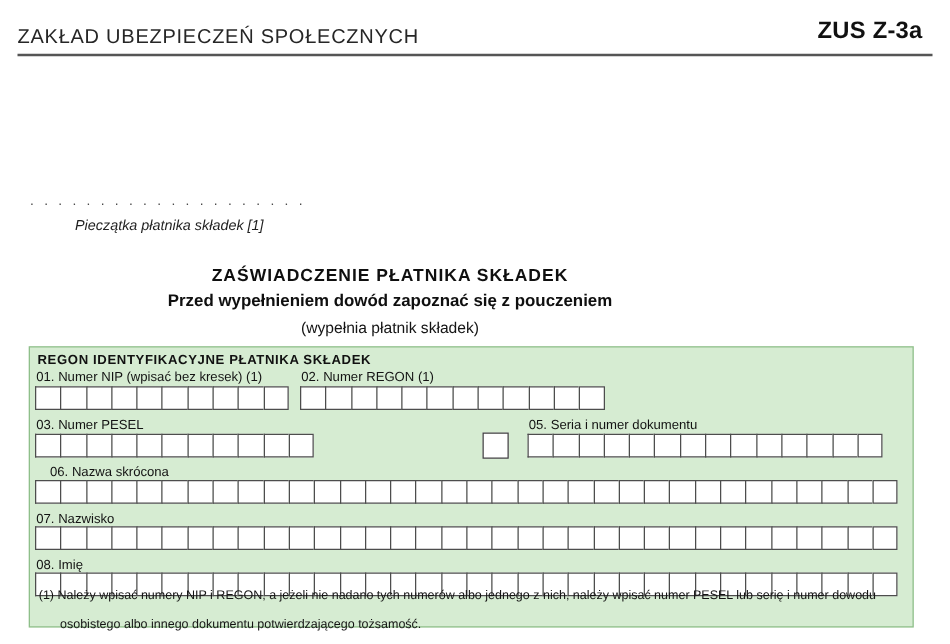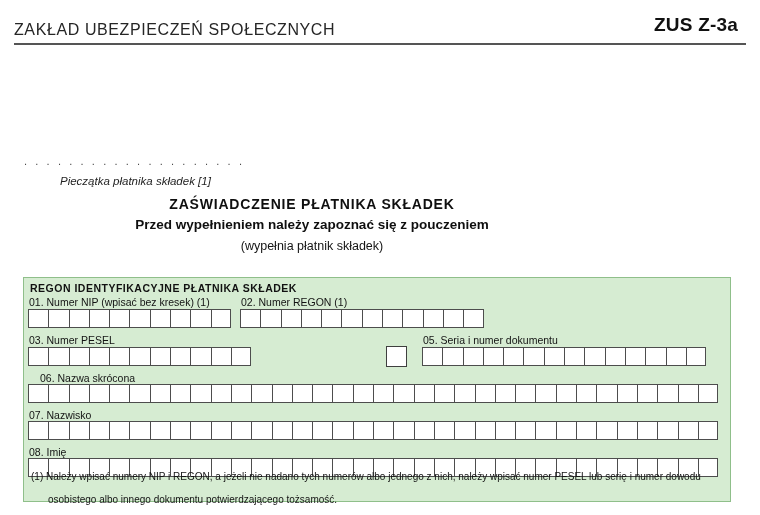--- a/index.html
+++ b/index.html
@@ -74,21 +74,21 @@
     font-size: 11.5px;
     color: #1f1f1f;
     white-space: nowrap;
     font-style: italic;
   }
 
   
   .title-block {
     position: absolute;
     left: 0;
-    top: 196px;
+    top: 212px;
     width: 624px;
     text-align: center;
   }
   .title-main {
     font-size: 14px;
     font-weight: bold;
     letter-spacing: 0.8px;
     color: #0f0f0f;
   }
   .title-sub {
@@ -191,21 +191,21 @@
   <div class="header-rule"></div>
 </div>
 
 <div class="stamp-block">
   <div class="dotted-line">. . . . . . . . . . . . . . . . . . . . . . . . . . . . . . . . . . . . . . . .</div>
   <div class="stamp-caption">Pieczątka płatnika składek [1]</div>
 </div>
 
 <div class="title-block">
   <div class="title-main">ZAŚWIADCZENIE  PŁATNIKA  SKŁADEK</div>
-  <div class="title-sub">Przed wypełnieniem należy zapoznać się z pouczeniem</div>
+  <div class="title-sub">Przed wypełnieniem dowód zapoznać się z pouczeniem</div>
   <div class="title-note">(wypełnia płatnik składek)</div>
 </div>
 
 <div class="form-panel">
 
   <div class="panel-title">REGON  IDENTYFIKACYJNE  PŁATNIKA  SKŁADEK</div>
 
   <div class="field-label" style="left:5px; top:18px;">01. Numer NIP (wpisać bez kresek) (1)</div>
   <div class="comb" id="comb-nip" style="left:4px; top:31px;">
       <div class="cell"></div>

